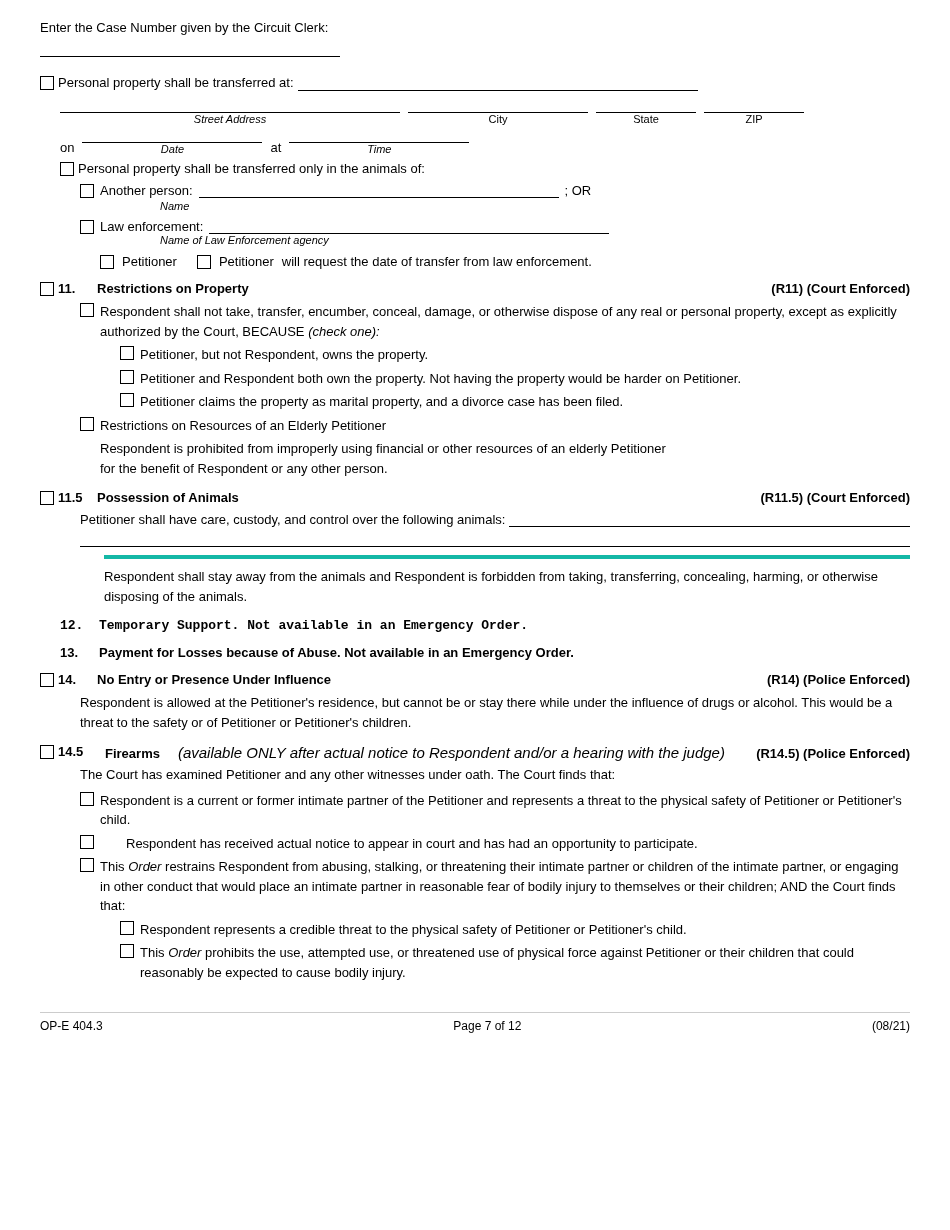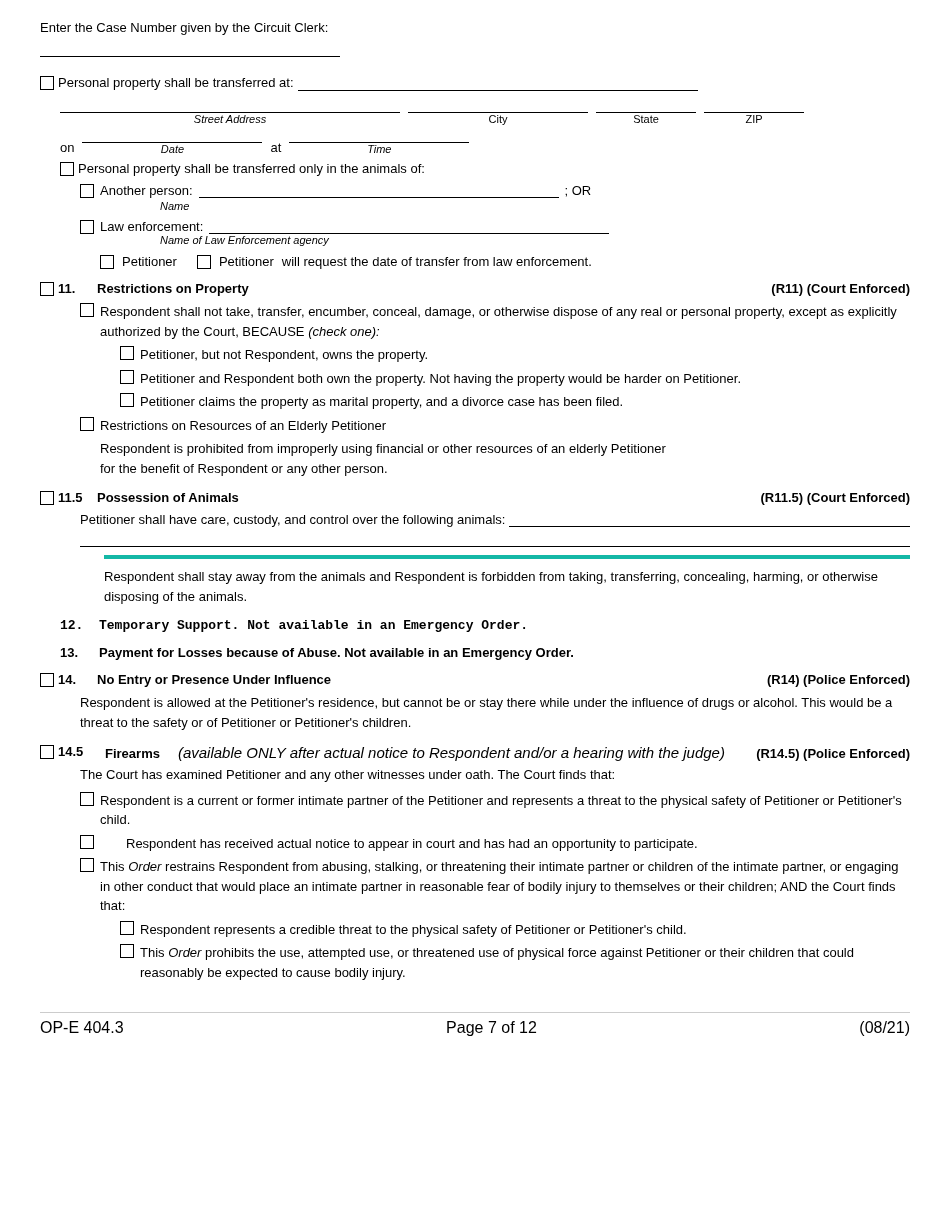--- a/index.html
+++ b/index.html
@@ -102,21 +102,21 @@
       margin-left: 60px;
       margin-bottom: 8px;
       flex-wrap: wrap;
     }
 
     .page-footer {
       display: flex;
       justify-content: space-between;
       align-items: center;
       margin-top: 30px;
-      font-size: 16px;
+      font-size: 12px;
       border-top: 1px solid #ccc;
       padding-top: 6px;
     }
 
     .italic { font-style: italic; }
     .bold { font-weight: bold; }
 
     .full-width-line {
       width: 100%;
       border-bottom: 1px solid #000;

